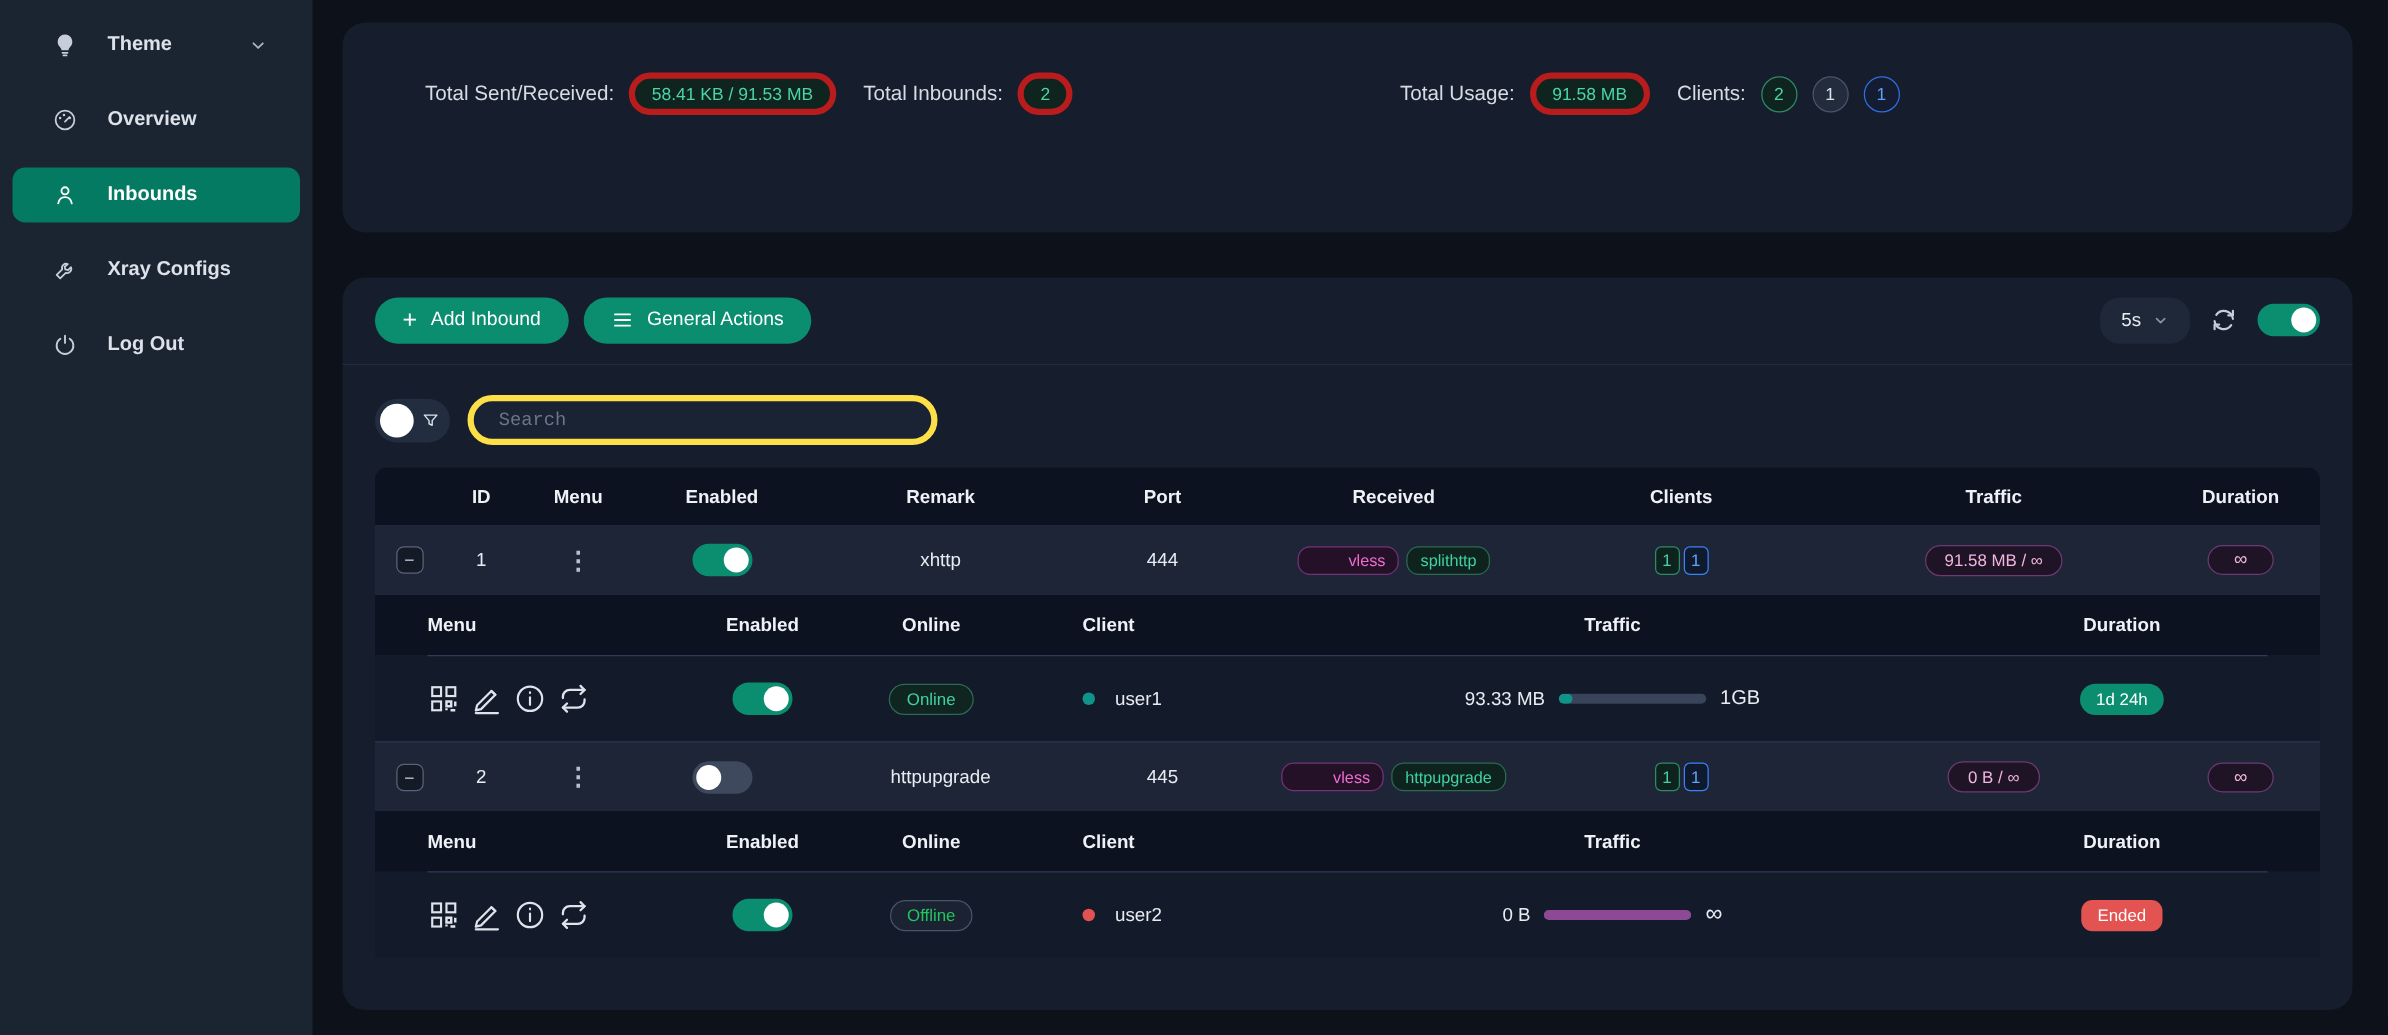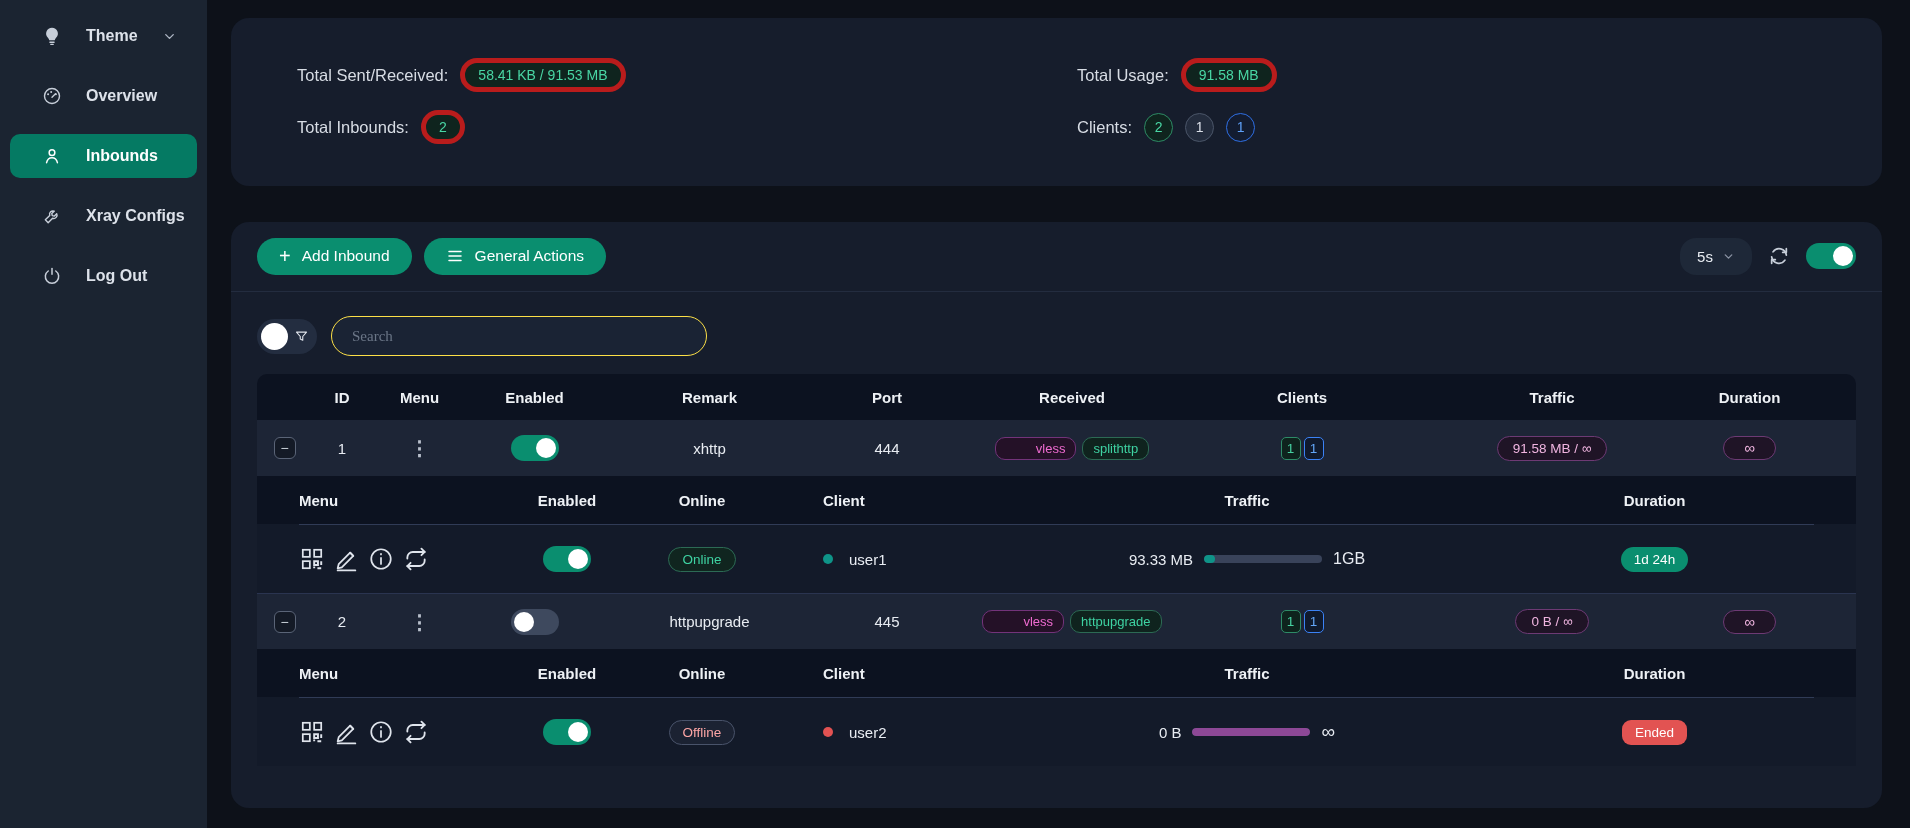--- a/index.html
+++ b/index.html
@@ -4,36 +4,36 @@
 <style>
   * { box-sizing: border-box; margin: 0; padding: 0; }
   html,body { width:1910px; height:828px; overflow:hidden; }
   body {
     display:flex;
     background:#0d1119;
     font-family:"Liberation Sans", sans-serif;
     color:#e8ecf2;
   }
   
-  .sidebar { width:207px; height:100%; background:#1b2431; padding:14px 10px; flex:none; }
+  .sidebar { width:250px; height:100%; background:#1b2431; padding:14px 10px; flex:none; }
   .side-item {
     height:44px; display:flex; align-items:center; gap:24px;
     padding-left:32px; border-radius:10px; margin-bottom:16px;
     color:#dde2ea; font-weight:700; font-size:16px; cursor:pointer;
   }
   .side-item .si { color:#c7ced9; display:flex; }
   .side-item.active { background:#057a63; color:#ffffff; }
   .side-item.active .si { color:#ffffff; }
   .side-item .chev { margin-left:auto; margin-right:26px; color:#aeb6c4; display:flex; }
   
   .main { flex:1; padding:18px 28px 0 24px; }
   .card { background:#161d2c; border-radius:18px; }
   
   .stats-card { height:168px; margin-bottom:36px; display:flex; padding:42px 0 0 66px; }
-  .stat-col { display:flex; flex-direction:column; gap:22px; }
+  .stat-col { display:flex; flex-direction:row; gap:22px; }
   .stat-col.first { width:780px; flex:none; }
   .stat-line { display:flex; align-items:center; gap:12px; height:30px; }
   .stat-label { font-size:16.5px; color:#d7dce4; }
   .pill-green {
     border:5px solid #b91c1c; color:#49d6a4; background:#0f241e;
     border-radius:999px; padding:4px 13px; font-size:14px; white-space:nowrap;
   }
   .circ {
     width:29px; height:29px; border-radius:50%; display:flex; align-items:center;
     justify-content:center; font-size:14px; border:1px solid transparent;
@@ -65,23 +65,23 @@
   .divider { border-top:1px solid #232c3f; margin:16px -26px 0; }
   
   .search-row { margin-top:24px; display:flex; align-items:center; gap:14px; }
   .filter-pill {
     width:60px; height:35px; background:#232d40; border-radius:999px;
     display:flex; align-items:center; padding:0 8px 0 4px; gap:6px; cursor:pointer;
   }
   .filter-pill .knob { width:27px; height:27px; border-radius:50%; background:#fff; flex:none; }
   .filter-pill .fi { color:#dfe3ea; display:flex; }
   .search-input {
-    width:376px; height:40px; background:#1a2334; border:1px solid #fde047;
+    width:376px; height:40px; background:#1a2334; border:5px solid #fde047;
     border-radius:20px; padding:0 20px; color:#e8ecf2; font-size:15px;
-    font-family:Liberation Serif, serif; outline:none;
+    font-family:Liberation Mono, monospace; outline:none;
   }
   .search-input::placeholder { color:#6b7687; }
   
   .tbl { margin-top:18px; border-radius:10px 10px 0 0; overflow:hidden;
     --cols: 55px 60px 95px 135px 215px 140px 230px 230px 270px 125px;
     --subcols: 240px 140px 130px 230px 500px 315px;
   }
   .thead, .row { display:grid; grid-template-columns:var(--cols); align-items:center; }
   .thead { background:#0c1220; height:46px; font-weight:700; font-size:15px; color:#eef1f5; }
   .row { background:#1d2536; height:56px; font-size:15px; border-top:1px solid #2a3450; }
@@ -110,21 +110,21 @@
   }
   .cnt.green { color:#46d1a1; border-color:#2e8b68; background:#0e231d; }
   .cnt.blue  { color:#62a5f7; border-color:#3b82f6; background:#101a2e; }
   .pill-pink {
     border:1px solid #6d3a74; color:#f0b5e0; background:#1f1426;
     border-radius:999px; padding:4px 15px; font-size:13.5px; white-space:nowrap;
   }
   .pill-pink.inf { font-size:15px; padding:2px 20px; line-height:1.2; }
   .status { border-radius:999px; padding:4px 13px; font-size:13.5px; border:1px solid transparent; }
   .status.online  { color:#3ed2a2; border-color:#2c6a54; background:#10251f; }
-  .status.offline { color:#fca5a5; border-color:#49536a; background:#1b2232;text-align:right; }
+  .status.offline { color:#22c55e; border-color:#49536a; background:#1b2232;text-align:right; }
   .dot { width:10px; height:10px; border-radius:50%; flex:none; }
   .dot.teal { background:#0e9488; }
   .dot.red  { background:#e25252; }
   .client-name { margin-left:10px; }
   .traffic-grp { display:flex; align-items:center; justify-content:center; gap:11px; }
   .bar { width:118px; height:8px; border-radius:4px; background:#39435a; overflow:hidden; }
   .fill { height:100%; border-radius:4px; }
   .fill.green  { background:#0e9488; }
   .fill.purple { background:#8d4896; }
   .cap { font-size:16px; }

